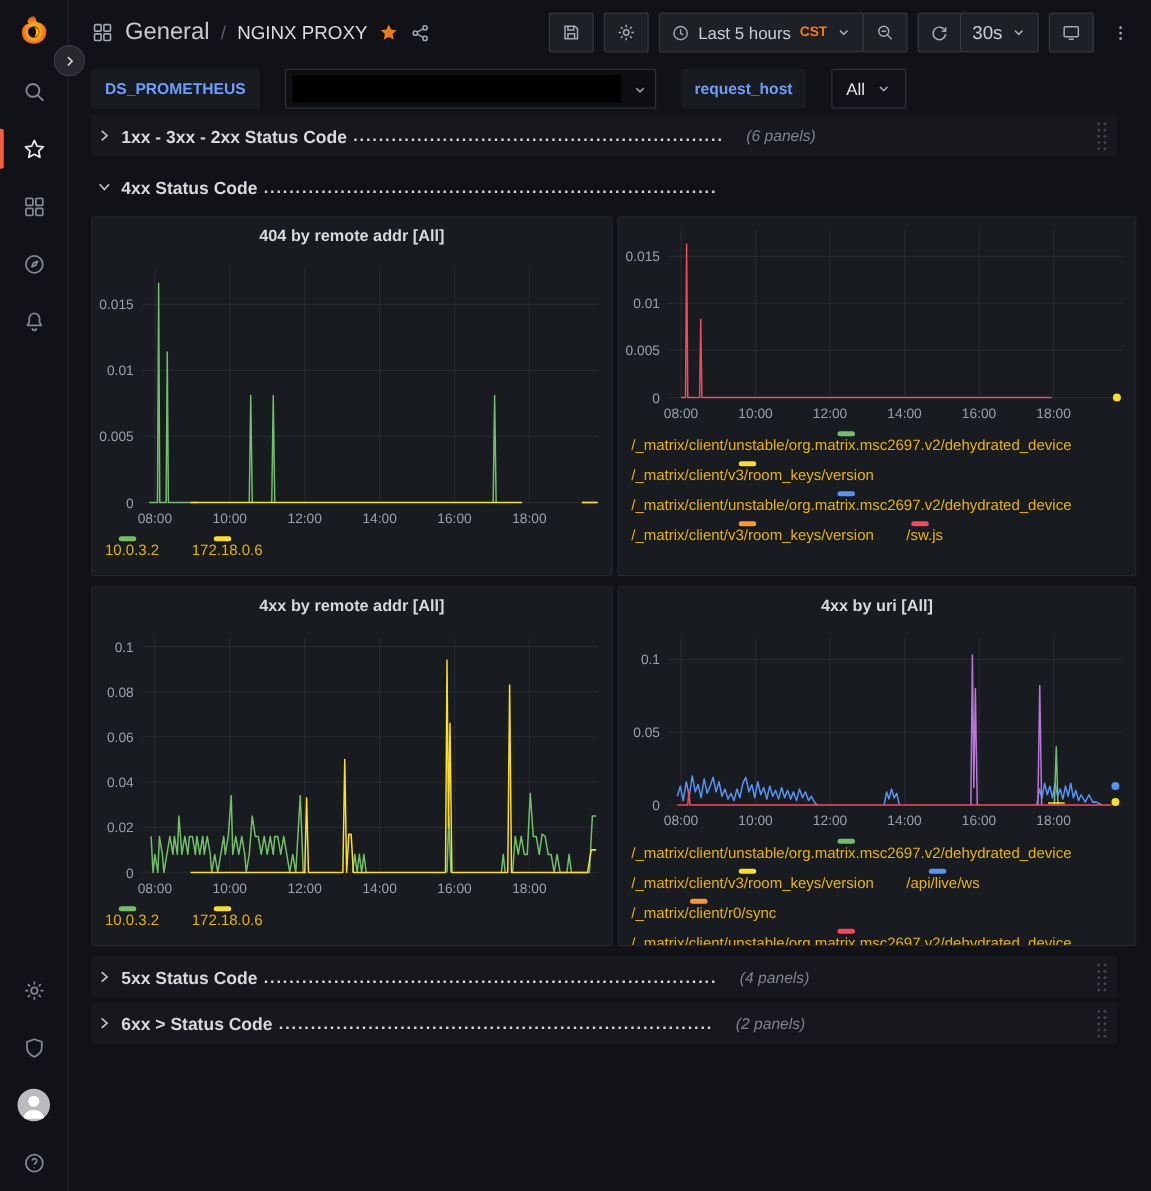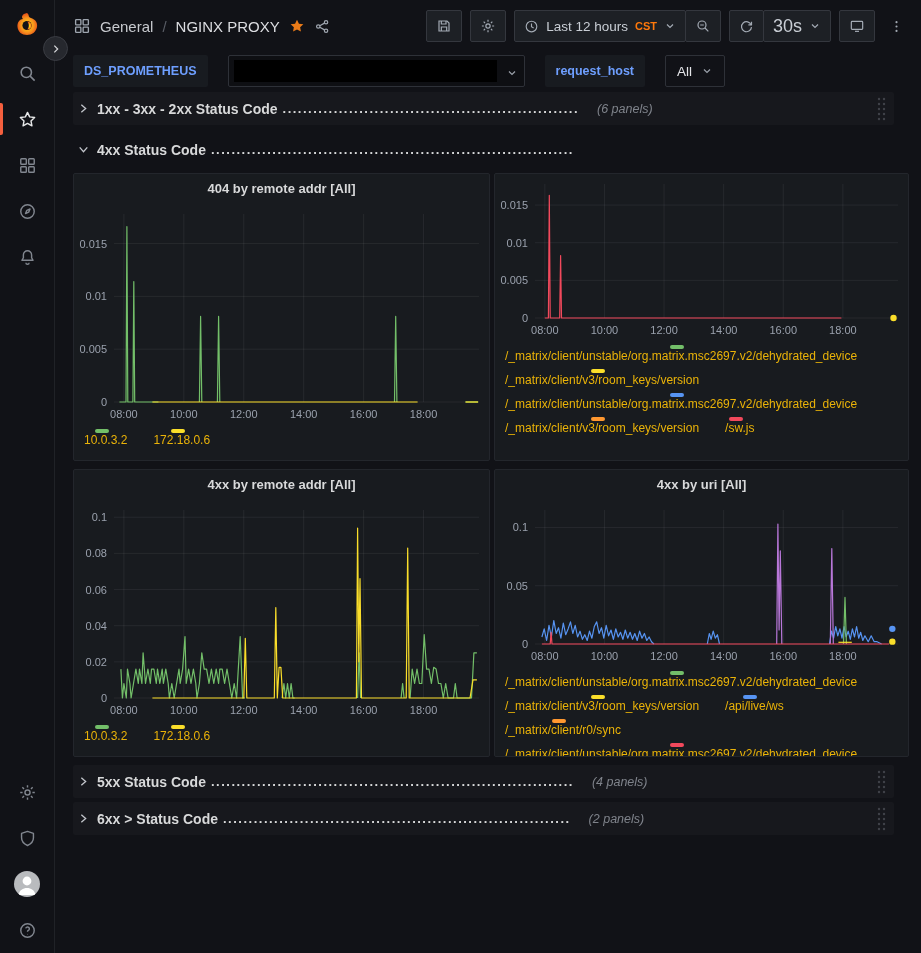--- a/index.html
+++ b/index.html
@@ -15,31 +15,31 @@
   .s-item.active::before{content:"";position:absolute;left:0;top:7px;bottom:7px;width:3px;background:#f55f3e;border-radius:0 2px 2px 0;}
   .s-spacer{flex:1;}
   .expander{position:absolute;left:43px;top:36px;width:23px;height:23px;border-radius:50%;background:#26282e;border:1px solid #3a3c43;color:#d5d6d9;display:flex;align-items:center;justify-content:center;z-index:20;cursor:pointer;}
   .avatar{width:26px;height:26px;border-radius:50%;background:#b9bbbe;display:flex;align-items:flex-end;justify-content:center;overflow:hidden;}
 
   
   .main{position:absolute;left:55px;top:0;right:0;bottom:0;}
   .header{display:flex;align-items:center;height:52px;padding:0 12px 0 18px;gap:10px;}
   .crumb{display:flex;align-items:center;gap:9px;flex:1;min-width:0;}
   .crumb .apps{color:#9fa6b0;display:flex;}
-  .crumb-section{font-size:15px;color:#c7c9ce;}
+  .crumb-section{font-size:19px;color:#c7c9ce;}
   .crumb-sep{color:#5a5e66;font-size:15px;}
   .crumb-title{font-size:15px;color:#dcdde1;}
   .toolbar{display:flex;align-items:center;gap:8px;}
   .tbtn{height:32px;min-width:34px;padding:0 9px;display:flex;align-items:center;justify-content:center;gap:7px;background:#1d2025;border:1px solid #34373e;border-radius:2px;color:#a3aab4;font-size:13px;cursor:pointer;box-sizing:border-box;}
   .tbtn.plain{background:transparent;border-color:transparent;min-width:26px;padding:0 4px;}
   .tgroup{display:flex;}
   .tgroup .tbtn+.tbtn{margin-left:-1px;}
   .time-text{color:#c9ced5;font-size:13.5px;}
   .tz{color:#ff780a;font-weight:700;font-size:11px;}
-  .itext{color:#c9ced5;font-size:18px;}
+  .itext{color:#c9ced5;font-size:15px;}
 
   
   .varrow{display:flex;align-items:center;gap:20px;padding:3px 28px 5px 18px;}
   .varlabel{height:32px;display:flex;align-items:center;padding:0 11px;background:#181b20;color:#6e9fff;font-size:12.5px;font-weight:700;border-radius:2px;cursor:pointer;}
   .varselect{position:relative;width:297px;height:32px;background:#0e0f13;border:1px solid #2e3138;border-radius:2px;box-sizing:border-box;cursor:pointer;}
   .redact{position:absolute;left:5px;top:4px;bottom:4px;right:27px;background:#000;}
   .varselect .caret{position:absolute;right:6px;top:9px;color:#9aa0aa;}
   .allselect{height:32px;border:1px solid #2e3138;background:#111217;border-radius:2px;display:flex;align-items:center;gap:9px;padding:0 11px;color:#e4e5e9;font-size:13.5px;box-sizing:border-box;cursor:pointer;margin-left:0;}
 
   
@@ -187,21 +187,21 @@
               <circle cx="12" cy="12" r="3.2"></circle>
               <path d="M12 2.8v3M12 18.2v3M2.8 12h3M18.2 12h3M5.5 5.5l2.1 2.1M16.4 16.4l2.1 2.1M18.5 5.5l-2.1 2.1M7.6 16.4l-2.1 2.1"></path>
             </svg>
         </div>
         <div class="tgroup">
           <div class="tbtn">
             <svg width="15" height="15" viewBox="0 0 24 24" fill="none" stroke="currentColor" stroke-width="1.8">
                 <circle cx="12" cy="12" r="8.5"></circle>
                 <path d="M12 7v5.4l3.4 2"></path>
               </svg>
-            <span class="time-text">Last 12 hours</span>
+            <span class="time-text">Last 5 hours</span>
             <span class="tz">CST</span>
             <svg width="12" height="12" viewBox="0 0 24 24" fill="none" stroke="currentColor" stroke-width="2.4">
                 <path d="M6 9l6 6 6-6"></path>
               </svg>
           </div>
           <div class="tbtn">
             <svg width="16" height="16" viewBox="0 0 24 24" fill="none" stroke="currentColor" stroke-width="1.8">
                 <circle cx="10.5" cy="10.5" r="6"></circle>
                 <path d="M7.8 10.5h5.4M15 15l5 5"></path>
               </svg>

